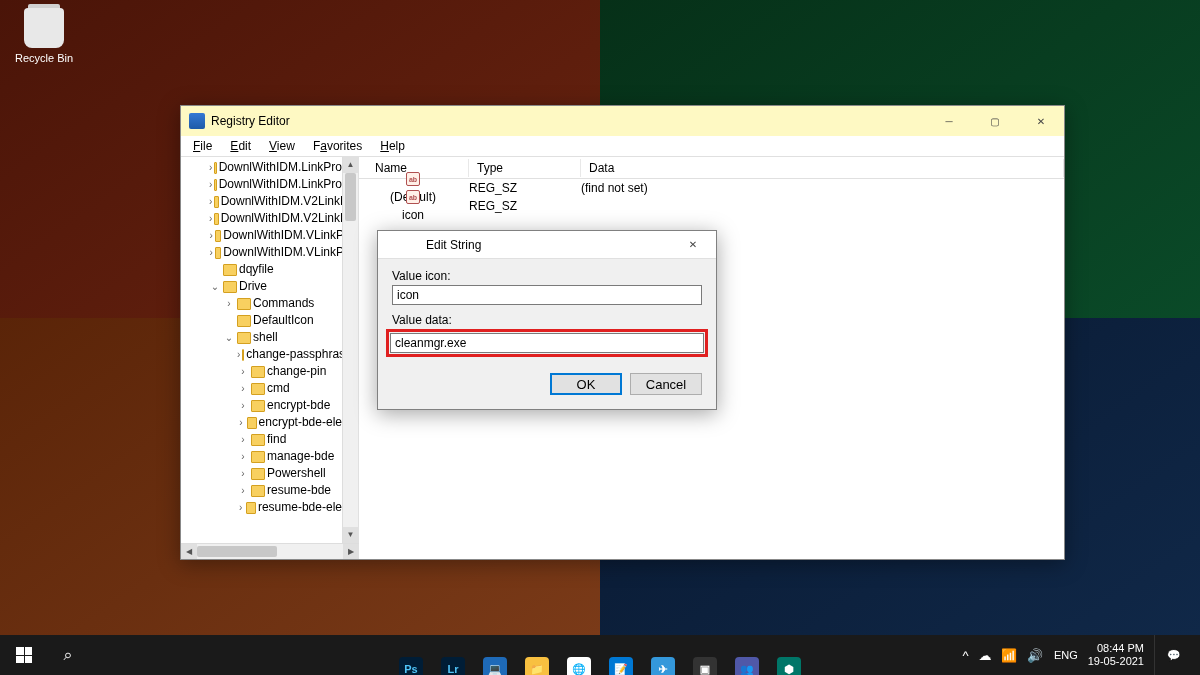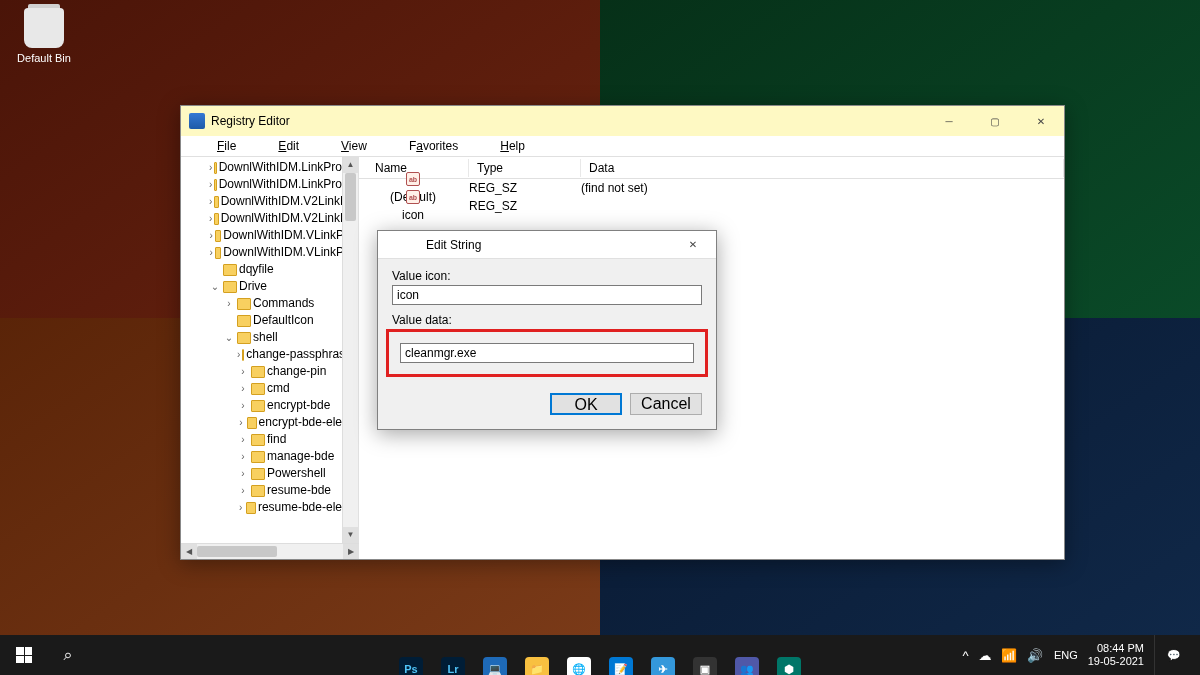--- a/index.html
+++ b/index.html
@@ -16,21 +16,21 @@
 .desktop-icon .bin:before { content:""; position:absolute; top:-4px; left:4px; right:4px; height:4px; background:#d0d0d0; border-radius:2px 2px 0 0; }
 
 .window { position:absolute; background:#fff; border:1px solid #888; box-shadow:0 4px 20px rgba(0,0,0,.35); }
 .regedit { top:105px; left:180px; width:885px; height:455px; display:flex; flex-direction:column; }
 .titlebar { height:30px; display:flex; align-items:center; padding:0 0 0 8px; background:#fef9c3; font-size:12px; color:#000; }
 .titlebar .ticon { width:16px; height:16px; margin-right:6px; background:linear-gradient(#3478d4,#1e5aa8); border-radius:2px; position:relative; }
 .winicons { margin-left:auto; display:flex; }
 .winicons div { width:46px; height:30px; display:flex; align-items:center; justify-content:center; color:#444; font-size:10px; }
 
 .menubar { height:20px; display:flex; gap:2px; padding:0 4px; font-size:12px; align-items:center; }
-.menubar span { padding:2px 8px;margin-left:24px; }
+.menubar span { padding:2px 8px; }
 .menubar span u { text-decoration:underline; }
 
 .addrbar { height:22px; border:1px solid #ccc; margin:2px 4px; padding:2px 6px; font-size:12px; overflow:hidden; white-space:nowrap; }
 
 .body { flex:1; display:flex; border-top:1px solid #e0e0e0; min-height:0; }
 .tree { width:178px; border-right:1px solid #e0e0e0; overflow:hidden; position:relative; font-size:12px; }
 .tree-inner { position:absolute; top:0; left:0; right:10px; padding:2px 0; }
 .tree-item { white-space:nowrap; padding:1px 0 1px 4px; display:flex; align-items:center; gap:2px; line-height:15px; }
 .tree-item .exp { width:12px; display:inline-block; text-align:center; color:#666; font-size:10px; }
 .tree-item .fold { width:14px; height:12px; background:#f8d060; border-radius:1px; display:inline-block; border:1px solid #d4a020; } .ind2 { padding-left:28px; } .ind3 { padding-left:42px; } .ind4 { padding-left:56px; }
@@ -52,23 +52,23 @@
 .list-row .c2 { width:112px; padding-left:8px; }
 .list-row .c3 { padding-left:8px; }
 .strico { width:14px; height:14px; border:1px solid #b05050; border-radius:2px; display:inline-flex; align-items:center; justify-content:center; font-size:7px; font-weight:bold; color:#b05050; background:#fff0e8; }
 .c1w { width:102px; } .c2w{ width:112px; } .c3w{ flex:1; }
 
 .dialog { top:230px; left:377px; width:340px; background:#f0f0f0; border:1px solid #808080; }
 .dialog .titlebar { background:#fff; height:28px; border-bottom:1px solid #e0e0e0;padding-left:48px; }
 .dialog .body2 { padding:10px 14px 14px; font-size:12px; }
 .dialog label { display:block; margin-bottom:2px; }
 .dialog input { width:100%; padding:2px 4px; font-size:12px; border:1px solid #7a7a7a; background:#fff; }
-.redbox { border:3px solid #e02020; padding:11px; margin:2px -6px 16px; }
+.redbox { border:3px solid #e02020; padding:1px; margin:2px -6px 16px; }
 .dlg-btns { display:flex; justify-content:flex-end; gap:8px; margin-top:12px; }
-.dlg-btns button { width:72px; height:22px; font-size:16px; background:#e1e1e1; border:1px solid #adadad; }
+.dlg-btns button { width:72px; height:22px; font-size:13px; background:#e1e1e1; border:1px solid #adadad; }
 .dlg-btns button.primary { border:2px solid #0078d4; }
 
 .taskbar { position:absolute; left:0; right:0; bottom:0; height:40px; background:#1a1a1a; display:flex; align-items:center; color:#fff; font-size:12px; }
 .taskbar .start { width:48px; height:40px; display:flex; align-items:center; justify-content:center; }
 .taskbar .start .win { width:16px; height:16px; display:grid; grid-template:1fr 1fr/1fr 1fr; gap:1px; }
 .taskbar .start .win span { background:#fff; }
 .taskbar .search { width:40px; display:flex; align-items:center; justify-content:center; font-size:16px; }
 .taskbar .center { position:absolute; left:50%; transform:translateX(-50%); display:flex; gap:2px; }
 .taskbar .center .t { width:40px; height:52px; display:flex; align-items:flex-end; justify-content:center; }
 .taskbar .center .t span { width:24px; height:24px; border-radius:4px; display:flex; align-items:center; justify-content:center; font-size:11px; font-weight:bold; }
@@ -82,21 +82,21 @@
 
 <div class="desktop">
   <div class="q1"></div>
     <div class="q2"></div>
     <div class="q3"></div>
     <div class="q4"></div>
 </div>
 
 <div class="desktop-icon">
   <div class="bin"></div>
-  <div>Default Bin</div>
+  <div>Recycle Bin</div>
 </div>
 
 <div class="window regedit">
   <div class="titlebar">
     <span class="ticon"></span>
     <span>Registry Editor</span>
     <div class="winicons">
       <div>─</div>
       <div>▢</div>
       <div class="close">✕</div>

